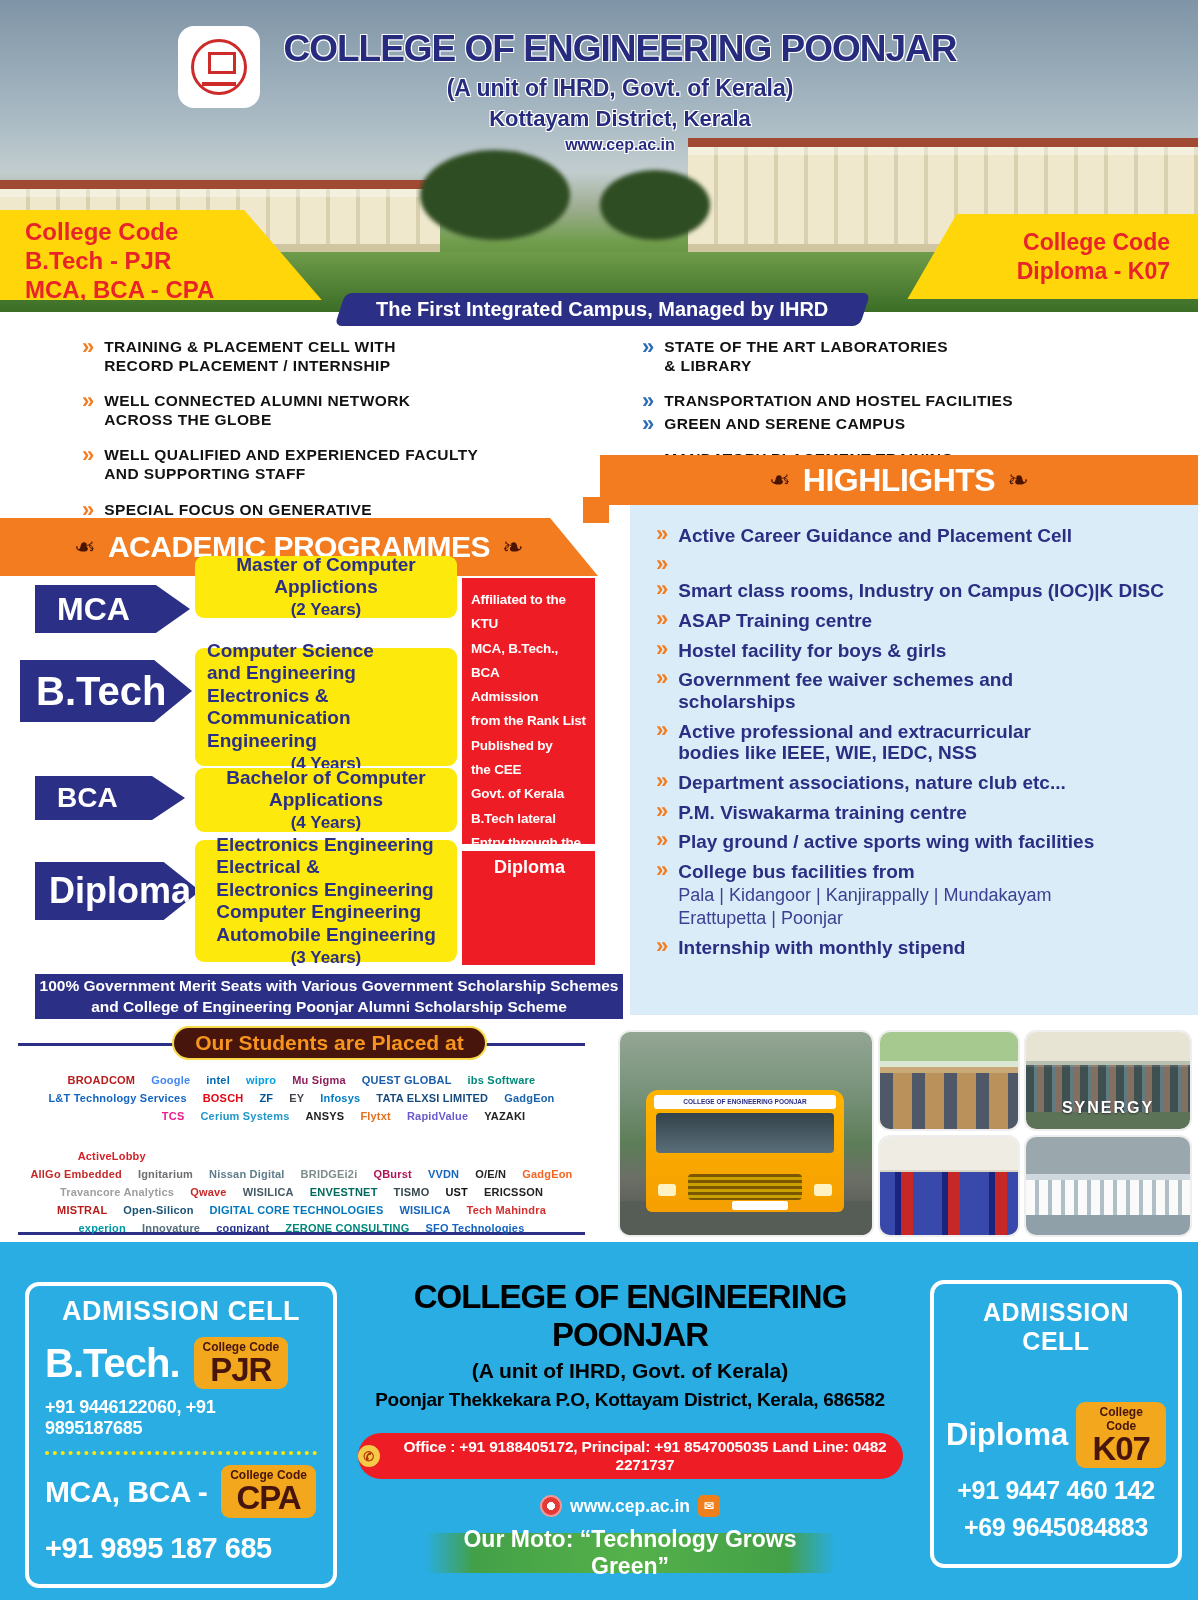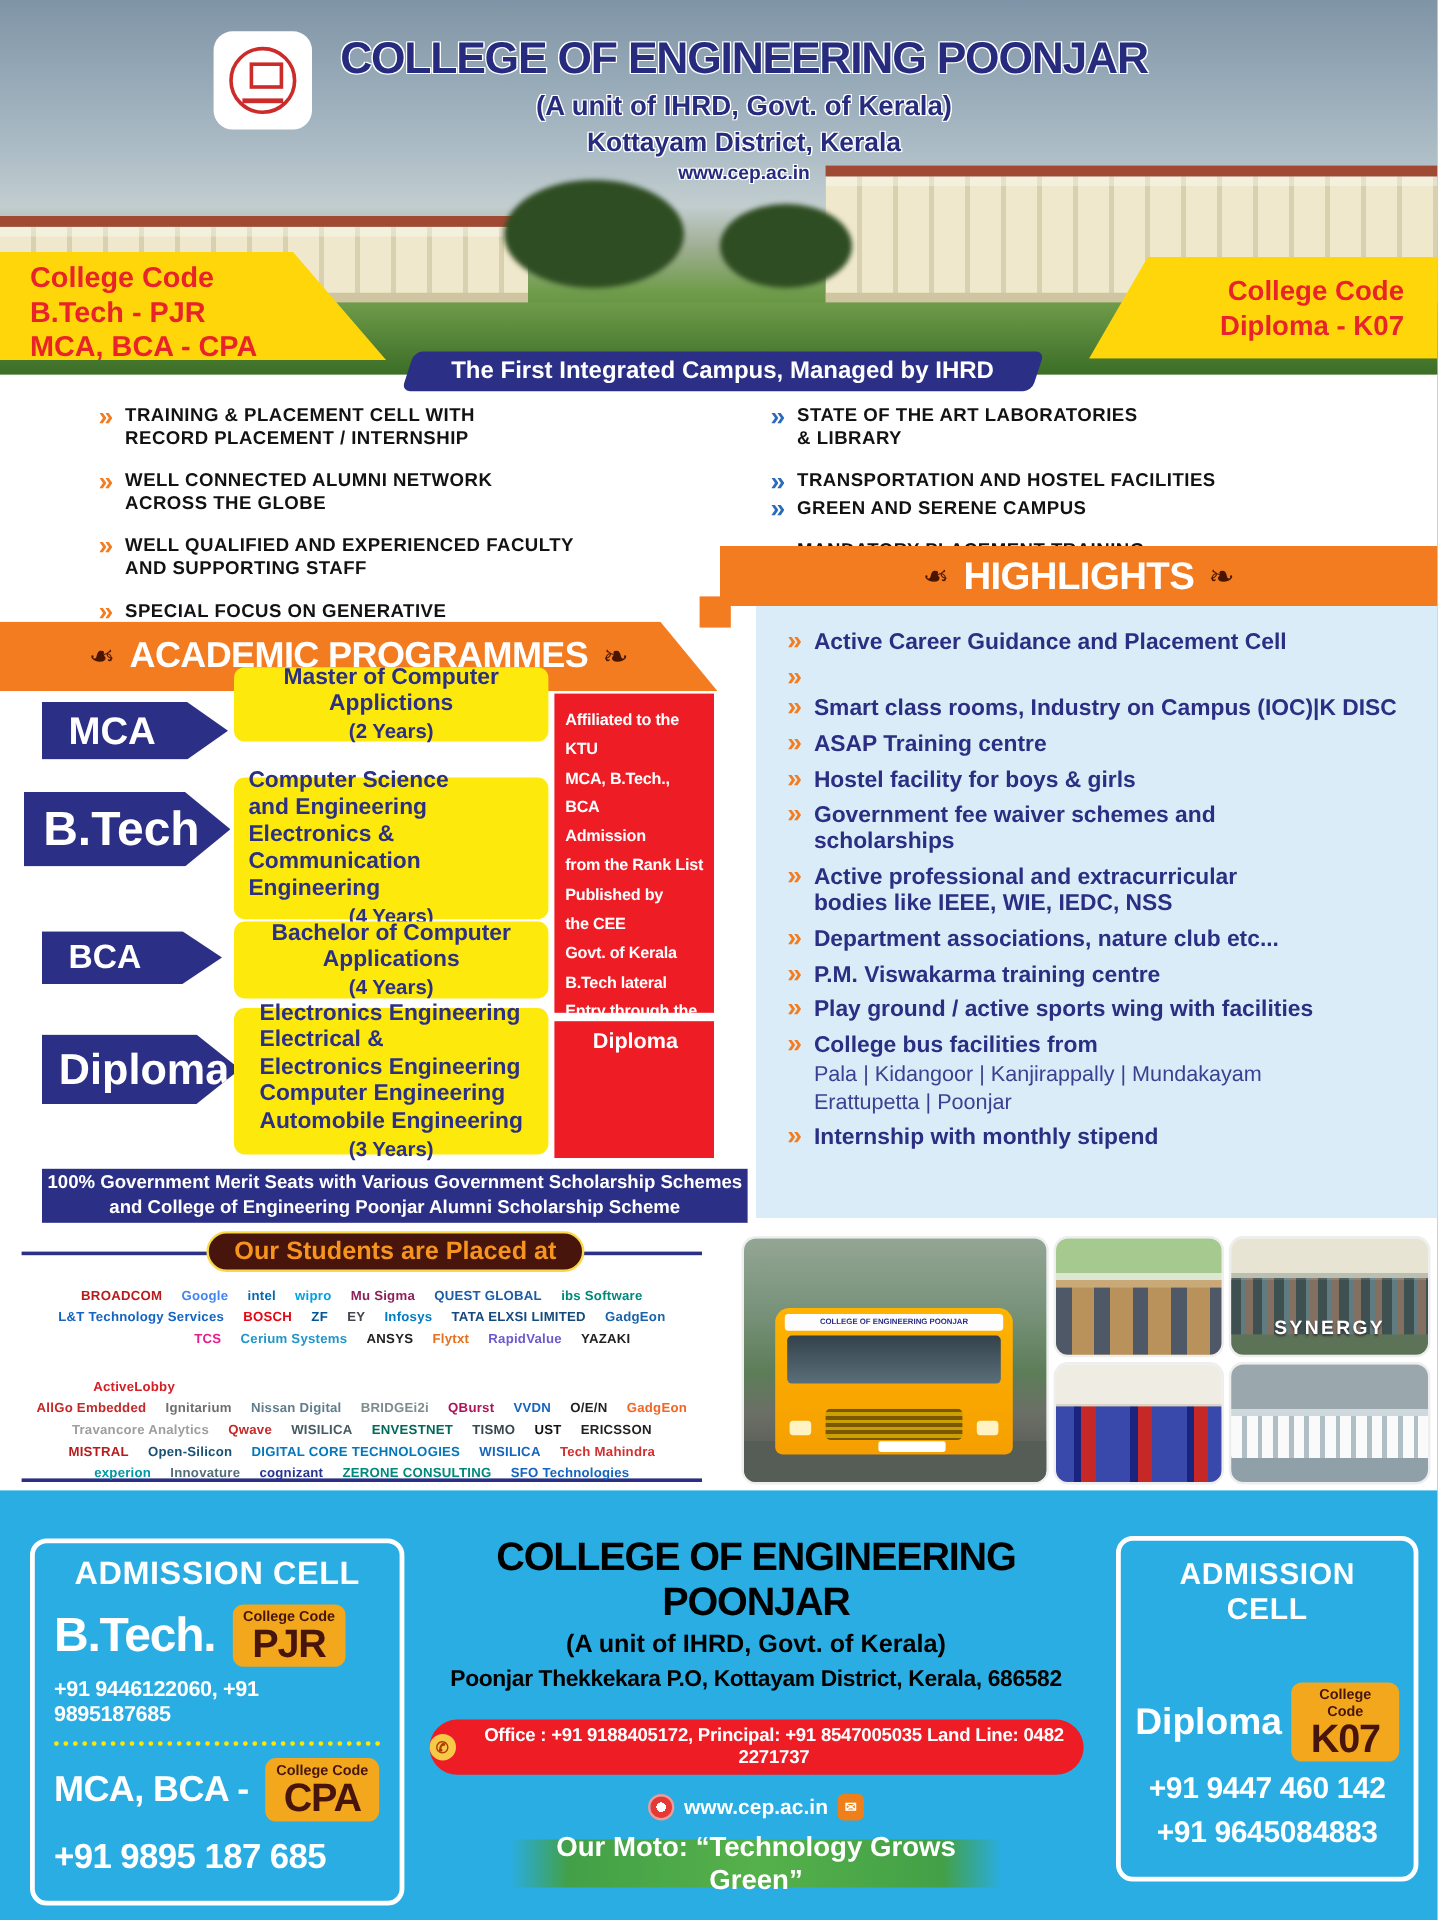--- a/index.html
+++ b/index.html
@@ -506,17 +506,17 @@
     <div class="card card-r">
       <div class="ac-title">ADMISSION CELL</div>
       <div class="dip-row">
         <span class="dip-name">Diploma</span>
         <span class="badge">
           <div class="bl">College Code</div>
           <div class="bc">K07</div>
         </span>
       </div>
       <div class="r-phone">+91 9447 460 142</div>
-      <div class="r-phone">+91 9645084883</div>
+      <div class="r-phone">+69 9645084883</div>
     </div>
 
   </div>
 </div>
 
 </body></html>

